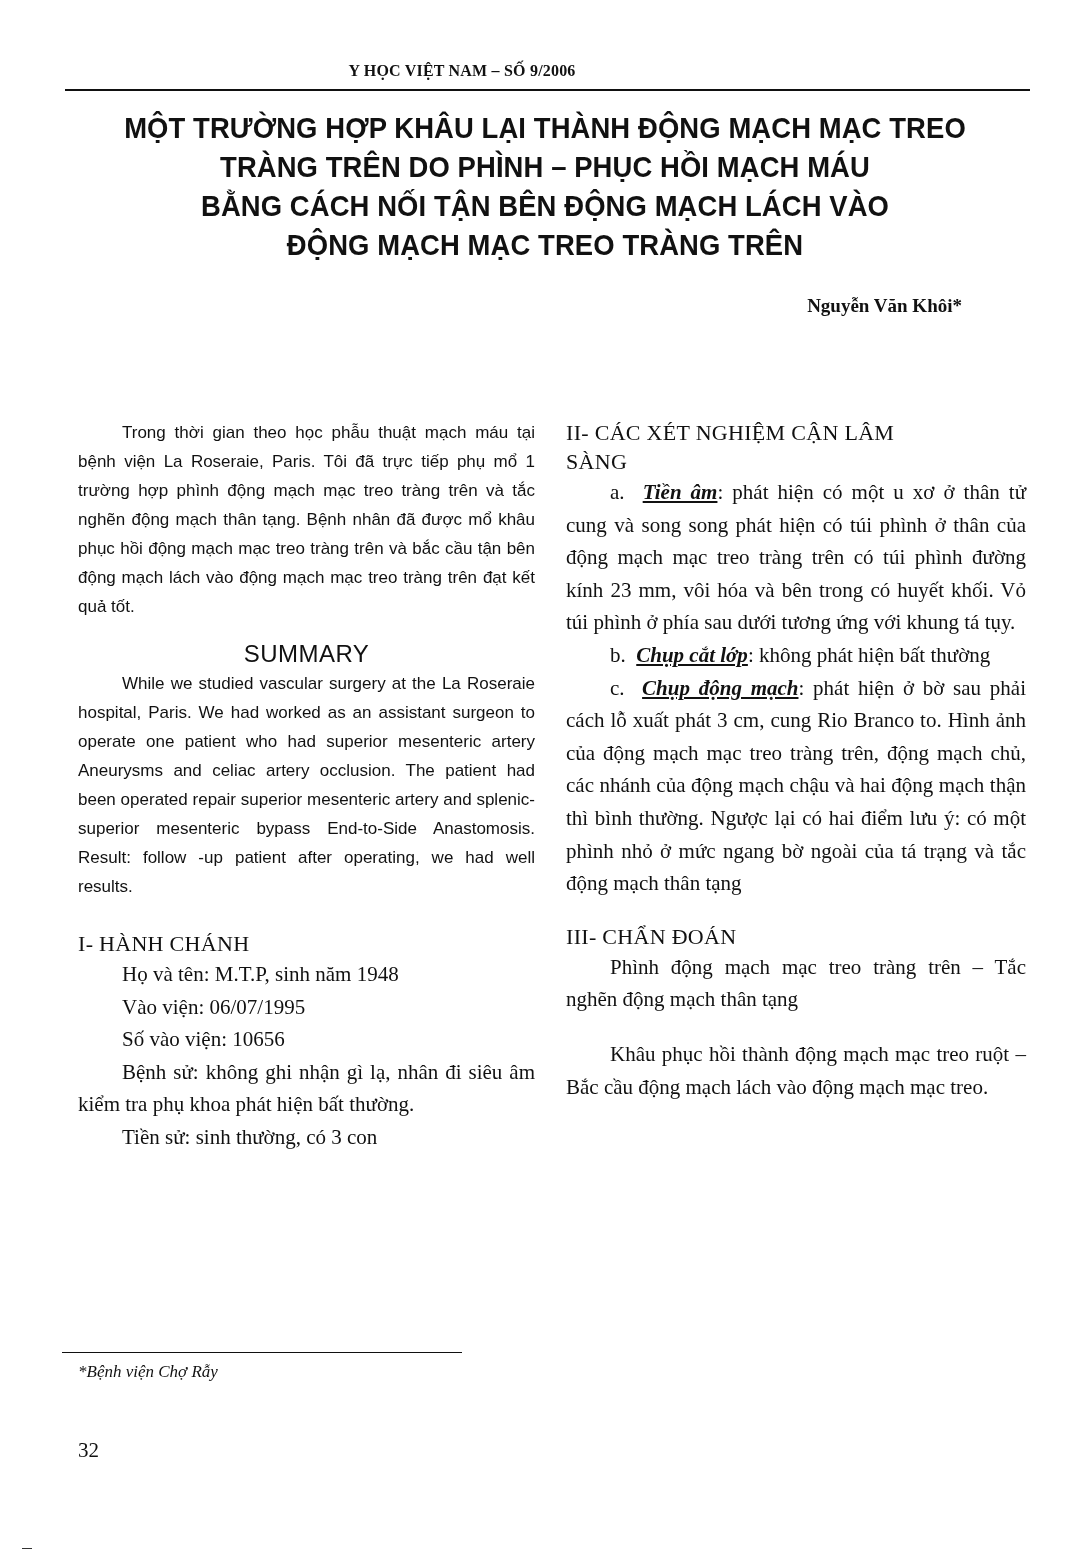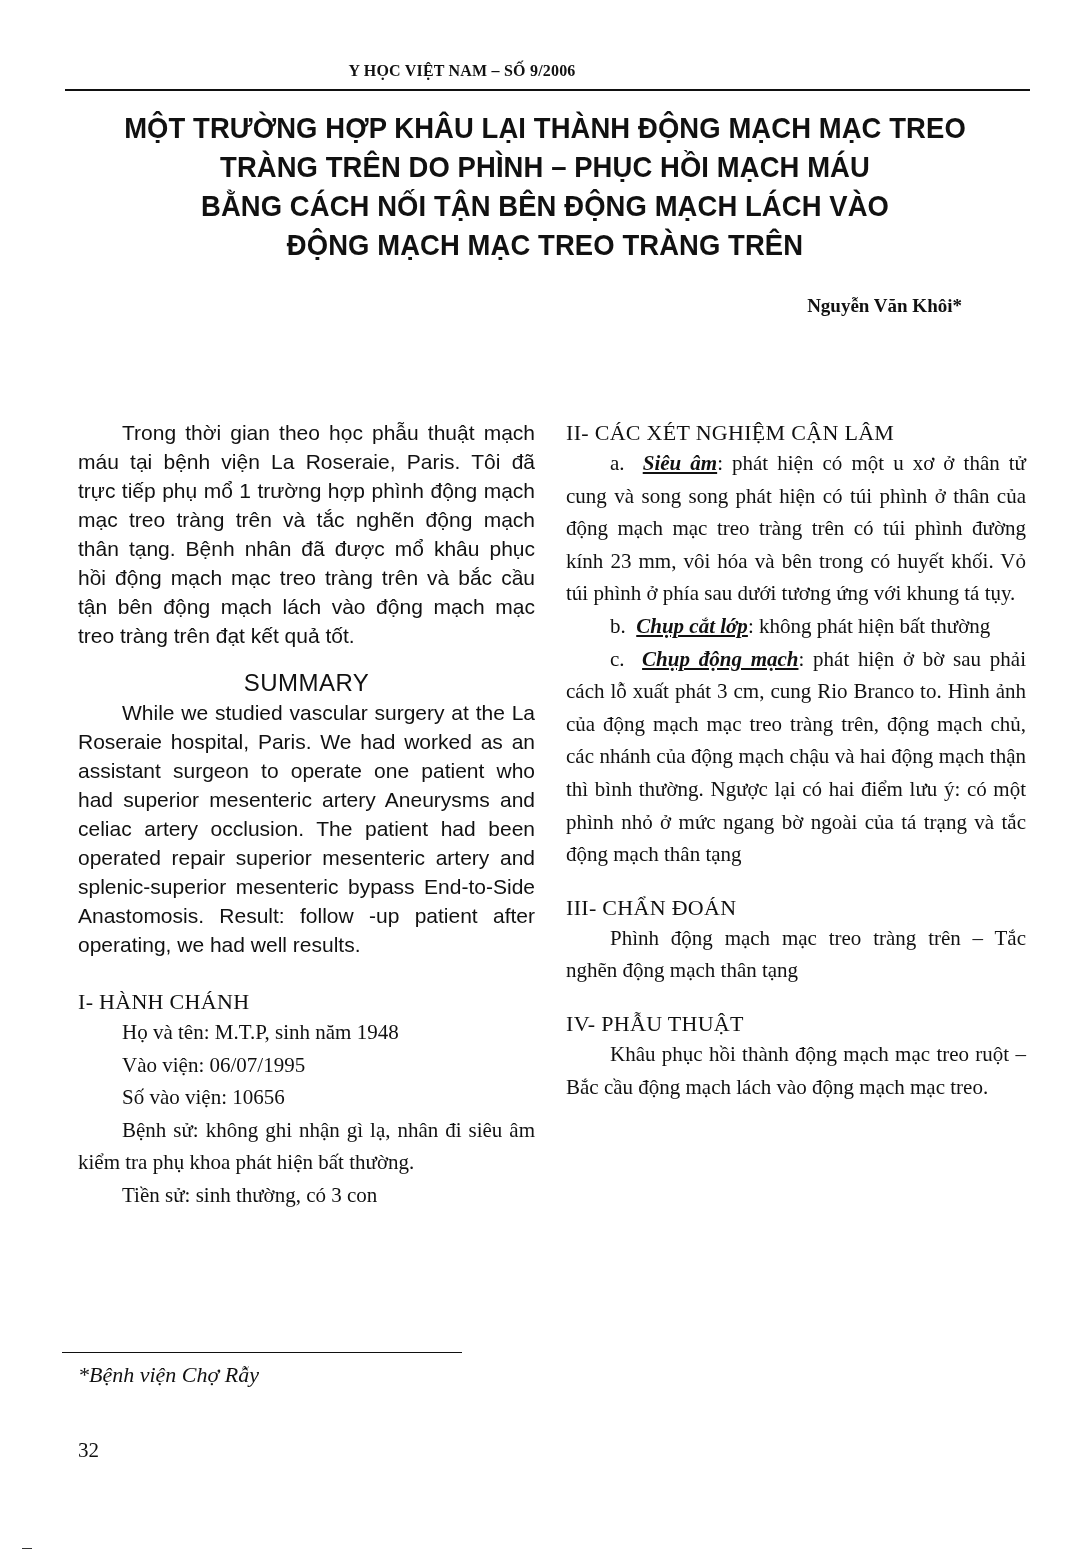--- a/index.html
+++ b/index.html
@@ -32,21 +32,21 @@
   .col-left { left: 78px; width: 457px; }
   .col-right { left: 566px; width: 460px; }
 
   .sans-h {
     font-family: "Liberation Sans", "DejaVu Sans", sans-serif;
     font-size: 24px; text-align: center; margin: 0; font-weight: normal;
     line-height: 30px; letter-spacing: 0.5px;
   }
   .sans-p {
     font-family: "Liberation Sans", "DejaVu Sans", sans-serif;
-    font-size: 21px; line-height: 29px; margin: 0;
+    font-size: 17px; line-height: 29px; margin: 0;
     text-align: justify; text-indent: 44px;
   }
 
   .serif-h {
     font-family: "Liberation Serif", "DejaVu Serif", serif;
     font-size: 22px; text-align: left; margin: 0; font-weight: normal;
     line-height: 29px; letter-spacing: 0.3px;
   }
   .serif-p {
     font-family: "Liberation Serif", "DejaVu Serif", serif;
@@ -54,21 +54,21 @@
     text-align: justify; text-indent: 44px;
   }
   .lead { font-weight: bold; font-style: italic; text-decoration: underline; }
 
   .footnote-rule {
     position: absolute; left: 62px; top: 1352px; width: 400px; height: 0;
     border-top: 1.5px solid #111;
   }
   .footnote {
     position: absolute; left: 78px; top: 1362px;
-    font-style: italic; font-size: 22px;
+    font-style: italic; font-size: 17px;
   }
   .page-number {
     position: absolute; left: 78px; top: 1438px; font-size: 21px;
   }
   .corner-mark {
     position: absolute; left: 22px; top: 1548px; width: 10px; height: 0;
     border-top: 1.5px solid #333;
   }
 </style>
 </head>
@@ -103,33 +103,33 @@
     <p class="serif-p">Số vào viện: 10656</p>
     <p class="serif-p">Bệnh sử:  không ghi nhận gì lạ, nhân đi siêu âm kiểm tra phụ khoa phát hiện bất thường.</p>
     <p class="serif-p">Tiền sử: sinh thường, có 3 con</p>
   </section>
 </div>
 
 <div class="col col-right">
   <section>
     <h2 class="serif-h">
       <span style="display:block;">II- CÁC XÉT NGHIỆM CẬN LÂM</span>
+      <span style="display:block;">SÀNG</span>
     </h2>
-    <p class="serif-p"><span>a.</span>&nbsp;&nbsp;<span class="lead">Siêu âm</span><span>: phát hiện có một u xơ ở thân tử cung và song song phát hiện có túi phình ở thân của động mạch mạc treo tràng trên có túi phình đường kính 23 mm, vôi hóa và bên trong có huyết khối. Vỏ túi phình ở phía sau dưới tương ứng với khung tá tụy.</span></p>
+    <p class="serif-p"><span>a.</span>&nbsp;&nbsp;<span class="lead">Tiền âm</span><span>: phát hiện có một u xơ ở thân tử cung và song song phát hiện có túi phình ở thân của động mạch mạc treo tràng trên có túi phình đường kính 23 mm, vôi hóa và bên trong có huyết khối. Vỏ túi phình ở phía sau dưới tương ứng với khung tá tụy.</span></p>
     <p class="serif-p"><span>b.</span>&nbsp;&nbsp;<span class="lead">Chụp cắt lớp</span><span>: không phát hiện bất thường</span></p>
     <p class="serif-p"><span>c.</span>&nbsp;&nbsp;<span class="lead">Chụp động mạch</span><span>: phát hiện ở bờ sau phải cách lỗ xuất phát 3 cm, cung Rio Branco to. Hình ảnh của động mạch mạc treo tràng trên, động mạch chủ, các nhánh của động mạch chậu và hai động mạch thận thì bình thường. Ngược lại có hai điểm lưu ý: có một phình nhỏ ở mức ngang bờ ngoài của tá trạng và tắc động mạch thân tạng</span></p>
   </section>
 
   <section style="margin-top:22px;">
     <h2 class="serif-h">III- CHẨN ĐOÁN</h2>
     <p class="serif-p">Phình động mạch mạc treo tràng trên – Tắc nghẽn động mạch thân tạng</p>
   </section>
 
   <section style="margin-top:22px;">
-    <h2 class="serif-h">IV- PHẪU THUẬT</h2>
     <p class="serif-p">Khâu phục hồi thành động mạch mạc treo ruột – Bắc cầu động mạch lách vào động mạch mạc treo.</p>
   </section>
 </div>
 
 <div class="footnote-rule"></div>
 <div class="footnote">*Bệnh viện Chợ Rẫy</div>
 <div class="page-number">32</div>
 <div class="corner-mark"></div>
 
 </body></html>

